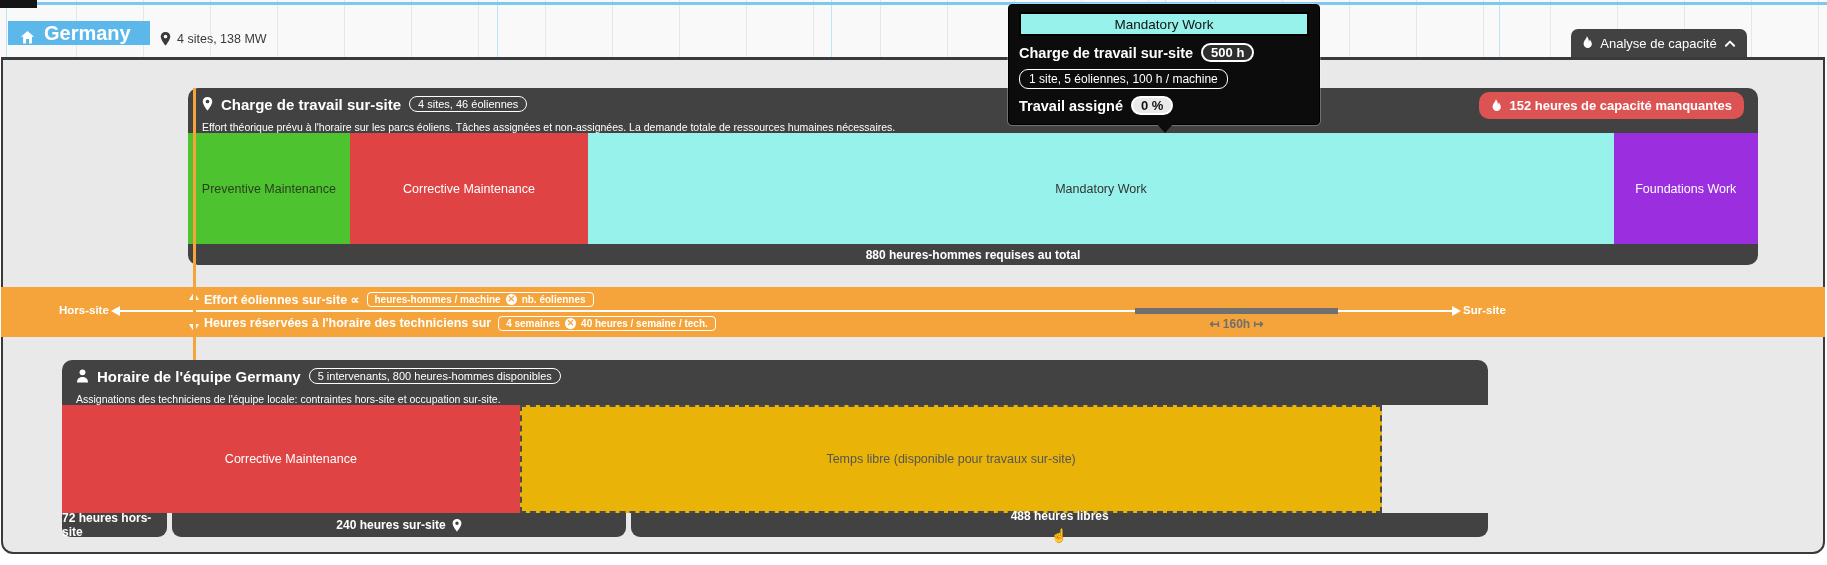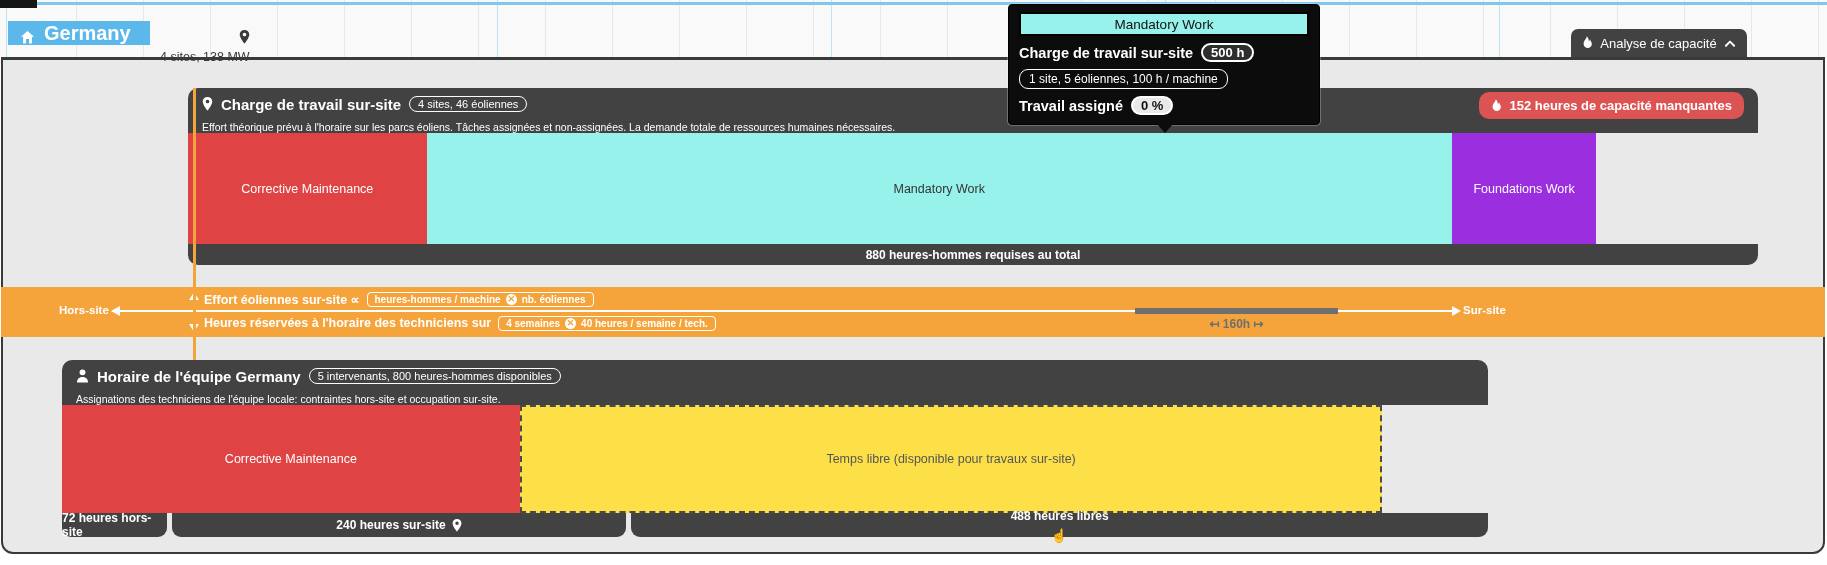--- a/index.html
+++ b/index.html
@@ -20,21 +20,21 @@
   }
   .top-blue-line { position:absolute; left:0; top:2px; width:1827px; height:3px; background:#7ec8f0; z-index:2; }
   .top-black-chip { position:absolute; left:0; top:0; width:37px; height:8px; background:#151515; z-index:3; }
   .region-label {
     position:absolute; left:8px; top:21px; width:142px; height:24px; z-index:4;
     background:#5cb8ea; color:#fff; font-weight:bold; font-size:20px;
     display:flex; align-items:flex-end; gap:9px; padding-left:12px; cursor:pointer;
   }
   .region-stats {
     position:absolute; left:160px; top:30px; height:18px; z-index:4;
-    display:flex; align-items:flex-end; gap:6px; color:#3a3a3a; font-size:12.5px;flex-direction:column;
+    display:flex; align-items:center; gap:6px; color:#3a3a3a; font-size:12.5px;
   }
   .capacity-tab {
     position:absolute; left:1571px; top:29px; width:176px; height:28px; z-index:5;
     background:#424242; border-radius:7px 7px 0 0; color:#fff; font-size:13px;
     display:flex; align-items:center; justify-content:center; gap:7px; cursor:pointer;
   }
   
   .main-panel {
     position:absolute; left:1px; top:57px; width:1824px; height:497px; z-index:1;
     background:#e9e9e9; border:2px solid #3a3a3a; border-top-width:3px;
@@ -199,20 +199,23 @@
     <button class="alert-button">
       <span class="icon">
         <svg width="11" height="14" viewBox="0 0 14 18">
             <path d="M6 0 C6.8 3 2 5.2 2 10.2 A5.3 5.3 0 0 0 12.6 10.2 C12.6 8 11 6.6 10.4 4.4 C9.4 5.8 8.9 6.4 8.9 8.2 C8.9 5.2 8.2 2.2 6 0 Z" fill="#fff"></path>
           </svg>
       </span>
       <span>152 heures de capacité manquantes</span>
     </button>
   </div>
   <div class="bar-row" id="workload-bar">
+    <div class="bar-seg" style="width: 10.3%; background: rgb(77, 196, 47); color: rgb(44, 62, 31);">
+        <span>Preventive Maintenance</span>
+      </div>
     <div class="bar-seg" style="width: 15.2%; background: rgb(224, 67, 67); color: rgb(255, 255, 255);">
         <span>Corrective Maintenance</span>
       </div>
     <div class="bar-seg" style="width: 65.3%; background: rgb(151, 242, 236); color: rgb(51, 51, 51);">
         <span>Mandatory Work</span>
       </div>
     <div class="bar-seg" style="width: 9.2%; background: rgb(155, 47, 224); color: rgb(255, 255, 255);">
         <span>Foundations Work</span>
       </div>
   </div>
@@ -266,21 +269,21 @@
       </span>
       <span class="panel-title">Horaire de l'équipe Germany</span>
       <span class="panel-badge">5 intervenants, 800 heures-hommes disponibles</span>
     </div>
     <div class="panel-subtitle">Assignations des techniciens de l'équipe locale: contraintes hors-site et occupation sur-site.</div>
   </div>
   <div class="team-bar" id="team-bar">
     <div class="bar-seg" style="width: 32.1%; background: rgb(224, 67, 67); color: rgb(255, 255, 255);">
         <span>Corrective Maintenance</span>
       </div>
-    <div class="bar-seg dashed" style="width: 60.5%; background: #fde047; color: rgb(85, 85, 85);">
+    <div class="bar-seg dashed" style="width: 60.5%; background: #eab308; color: rgb(85, 85, 85);">
         <span>Temps libre (disponible pour travaux sur-site)</span>
       </div>
   </div>
   <div class="team-footers" id="team-footers">
     <div class="footer-seg" style="width: 7.4%;">
       <span>72 heures hors-site</span>
     </div>
     <div class="footer-seg" style="width: 32.1%;">
       <span>240 heures sur-site</span>
       <span class="icon">

